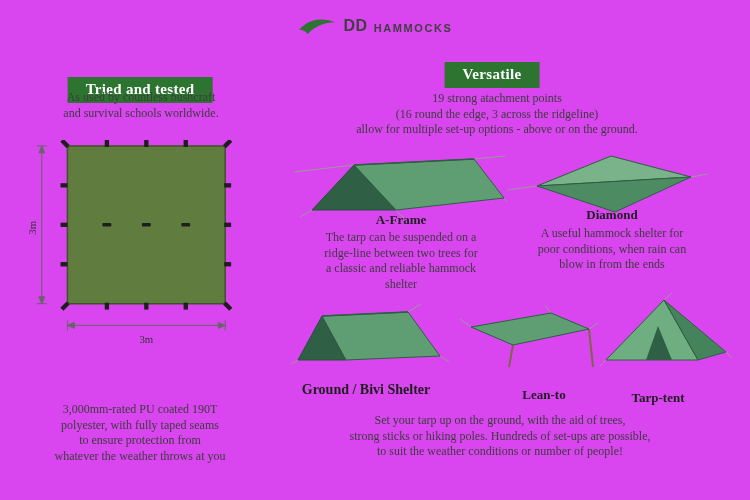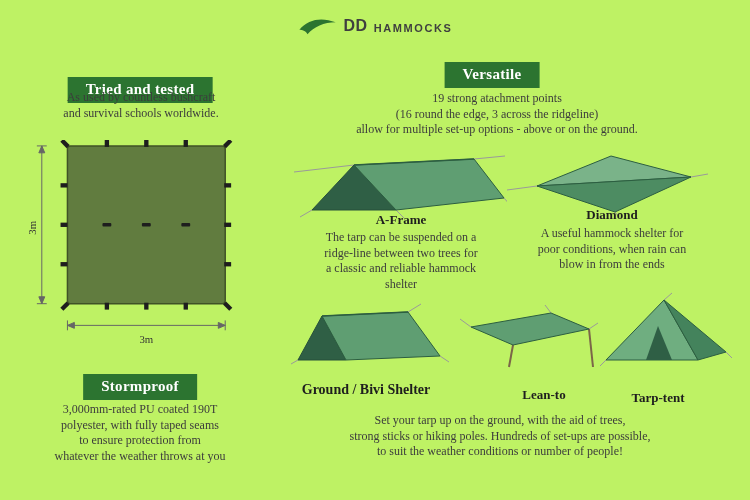--- a/index.html
+++ b/index.html
@@ -1,16 +1,16 @@
 <!DOCTYPE html>
 <html><head>
 <meta charset="utf-8">
 <style>
   html,body{margin:0;padding:0;background:#fff;}
-  .canvas{position:relative;width:750px;height:500px;background:#bef264;overflow:hidden;
+  .canvas{position:relative;width:750px;height:500px;background:#d946ef;overflow:hidden;
           font-family:"Liberation Serif","DejaVu Serif",serif;color:#3a3a3a;}
   .abs{position:absolute;}
   .badge{position:absolute;transform:translateX(-50%);background:#2c7430;color:#ffffff;
          font-weight:bold;font-size:15px;line-height:1;padding:5px 18px 6px;letter-spacing:.3px;white-space:nowrap;}
   .txt{position:absolute;transform:translateX(-50%);text-align:center;font-size:12px;
        line-height:1.3;white-space:pre-line;color:#3c3c3c;}
   .setup-label{position:absolute;transform:translateX(-50%);font-weight:bold;font-size:13px;
        color:#1e1e1e;white-space:nowrap;}
   .logo{position:absolute;left:375px;top:16px;transform:translateX(-50%);
         display:flex;align-items:center;gap:6px;font-family:"Liberation Sans",sans-serif;}
@@ -84,21 +84,20 @@
       <line x1="40" y1="188" x2="200" y2="188"></line>
       <line x1="40" y1="183" x2="40" y2="193"></line>
         <line x1="200" y1="183" x2="200" y2="193"></line>
       <polygon points="40,188 47,185 47,191"></polygon>
         <polygon points="200,188 193,185 193,191"></polygon>
     </g>
     <text x="8" y="89" transform="rotate(-90 8 89)" font-size="11" fill="#333" text-anchor="middle">3m</text>
     <text x="120" y="206" font-size="11" fill="#333" text-anchor="middle">3m</text>
   </svg>
 
-  <div class="badge" style="left:140px;top:374px;">Stormproof</div>
   <div class="txt" style="left:140px;top:402px;width:250px;">3,000mm-rated PU coated 190T
 polyester, with fully taped seams
 to ensure protection from
 whatever the weather throws at you</div>
 
   <div class="badge" style="left:492px;top:62px;">Versatile</div>
   <div class="txt" style="left:497px;top:91px;width:450px;">19 strong atachment points
 (16 round the edge, 3 across the ridgeline)
 allow for multiple set-up options - above or on the ground.</div>
 

